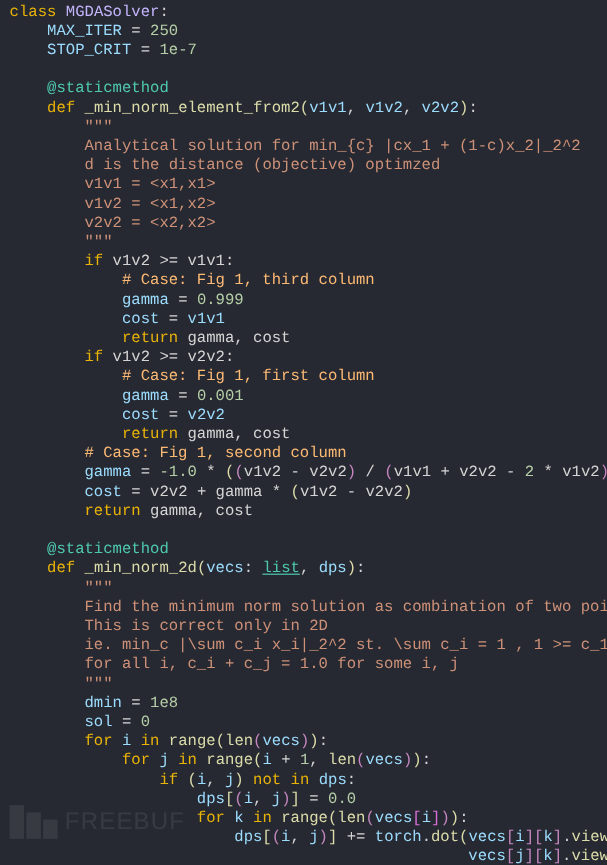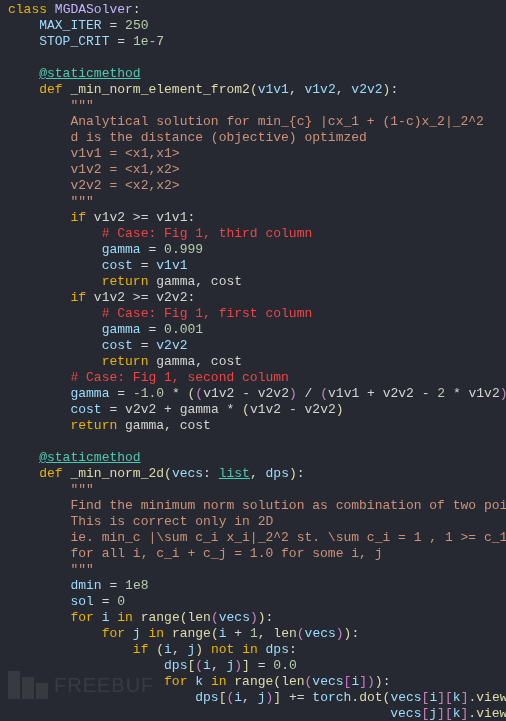--- a/index.html
+++ b/index.html
@@ -17,27 +17,27 @@
   }
   pre.code {
     margin: 0;
     padding: 2px 0 2px 8px;
     white-space: pre;
     font-family: inherit;
     font-size: 13px;
     line-height: 16px;
   }
   .tok-kw   { color: #eab308; }   
-  .tok-dec  { color: #4ec9b0; text-decoration: underline; }   
+  .tok-dec  { color: #4ec9b0; }   
   .tok-cls  { color: #c4b5fd; }   
   .tok-fn   { color: #dcdcaa; text-align: right; }   
   .tok-prm  { color: #9cdcfe; }   
   .tok-num  { color: #b5cea8; text-align: right; }   
   .tok-str  { color: #ce9178; }   
-  .tok-cmt  { color: #ef4444; }   
+  .tok-cmt  { color: #fdba74; }   
   .tok-op   { color: #d4d4d4; }
   .tok-pun  { color: #dcdcaa; }   
   .tok-brk  { color: #c586c0; }   
   .tok-pnk  { color: #da70d6; }   
   .tok-ann  { color: #4ec9b0; text-decoration: underline; }
 
   .watermark {
     position: absolute;
     left: 8px;
     bottom: 22px;

